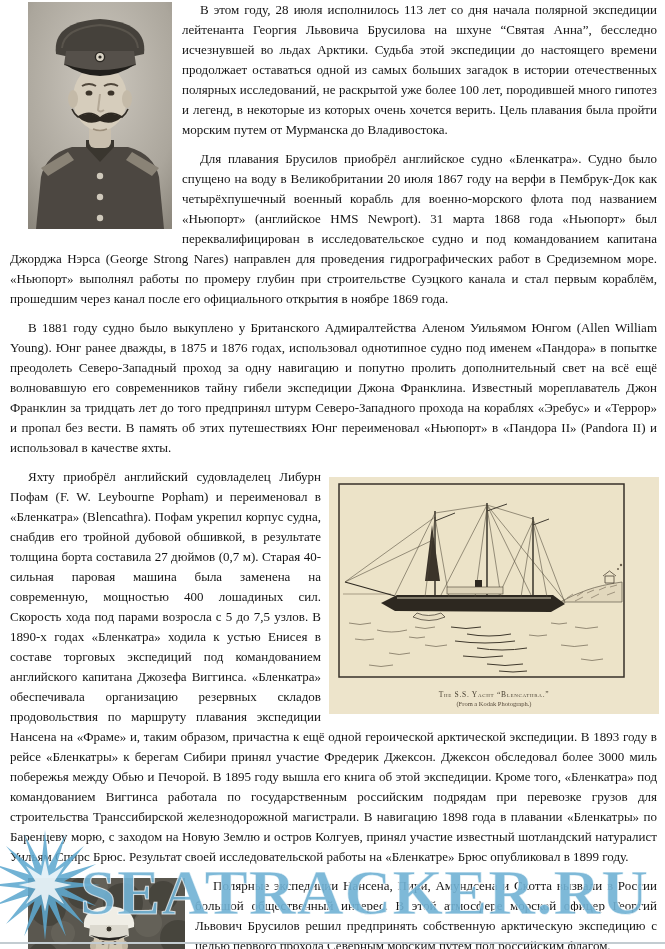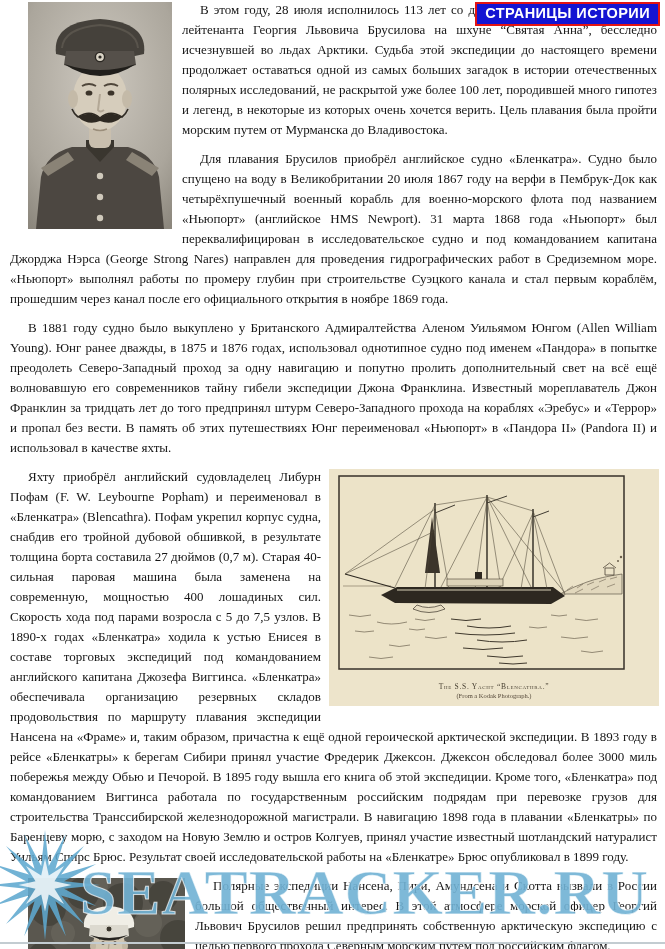--- a/index.html
+++ b/index.html
@@ -21,21 +21,21 @@
   }
   .article{padding:0 8px 0 10px;}
   .article p{
     margin:0 0 9px;text-align:justify;text-indent:18px;
     font-size:13px;line-height:20px;
   }
   .photo{display:block;}
   .photo-top{float:left;width:144px;height:227px;margin:2px 10px 5px 18px;}
   .photo-bottom{float:left;width:157px;height:235px;margin:2px 10px 4px 18px;}
   figure.shipfig{
-    float:right;width:330px;margin:2px -2px 6px 8px;padding:0;
+    float:right;width:330px;margin:10px -2px 6px 8px;padding:0;
     background:#ede4cb;
   }
   .shipcap1{
     text-align:center;font-variant:small-caps;font-size:7.5px;
     letter-spacing:.7px;color:#463e30;line-height:9px;margin-top:2px;
   }
   .shipcap2{
     text-align:center;font-size:6.5px;color:#55493a;line-height:9px;
     padding-bottom:6px;
   }
@@ -56,21 +56,20 @@
   .bottomline{
     position:absolute;left:0;top:942px;width:665px;height:2px;
     background:#c3ccd1;z-index:4;
   }
 </style>
 </head>
 <body>
 
 <div class="page">
 
-  <div class="banner">СТРАНИЦЫ ИСТОРИИ</div>
 
 
   <div class="article">
 
     <div class="photo photo-top">
       <svg viewBox="0 0 144 227" width="144" height="227" xmlns="http://www.w3.org/2000/svg">
         <defs>
           <radialGradient id="pg1" cx="50%" cy="35%" r="80%">
             <stop offset="0%" stop-color="#cdc8bf"></stop>
             <stop offset="70%" stop-color="#aba69c"></stop>

